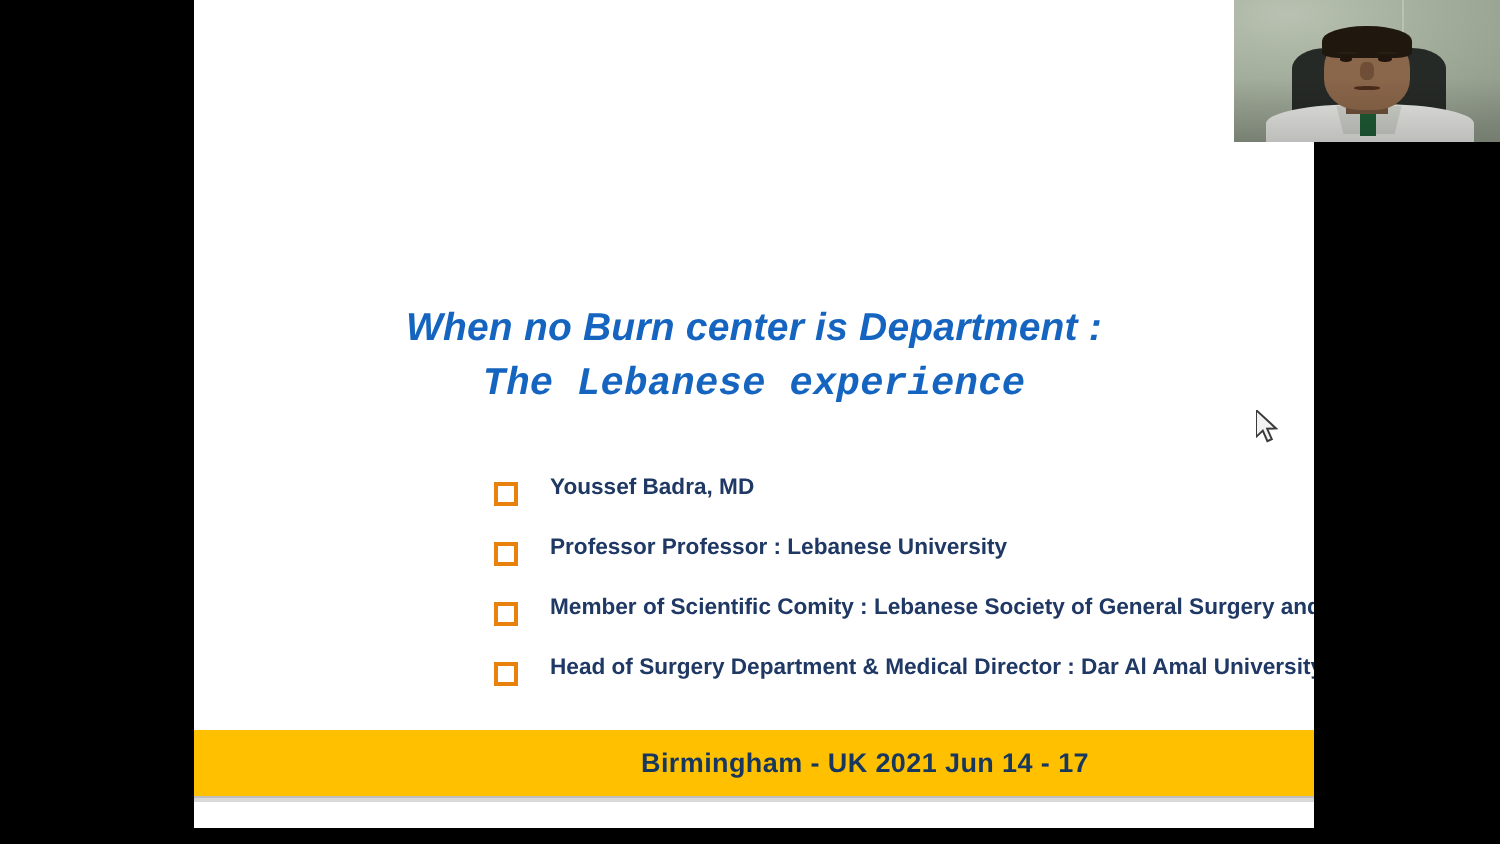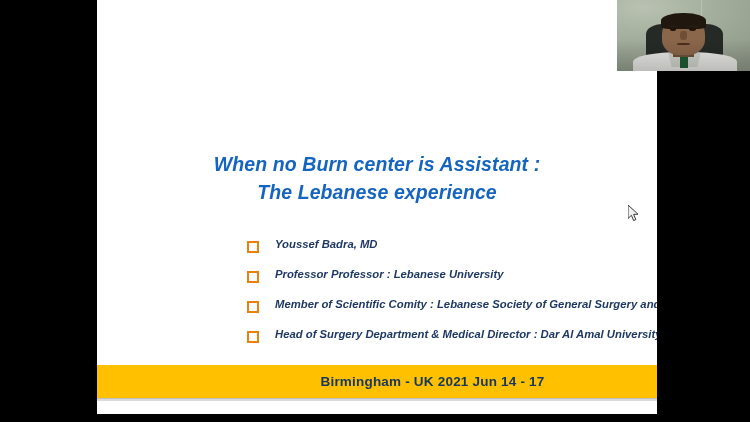--- a/index.html
+++ b/index.html
@@ -40,20 +40,21 @@
     color: #1565C0;
     font-size: 19.5px;
     font-weight: bold;
     font-style: italic;
     line-height: 28px;
     letter-spacing: 0.1px;
     white-space: pre-line;
   }
   #slide-title .line2 {
     display: block;
+    font-family: Liberation Mono, monospace;
   }
 
   
   #bullet-list {
     position: absolute;
     left: 150px;
     top: 237px;
     width: 500px;
   }
   .bullet-row {
@@ -70,21 +71,20 @@
     background: #ffffff;
     box-sizing: content-box;
   }
   .bullet-text {
     position: absolute;
     left: 28px;
     top: 0px;
     color: #1F3864;
     font-size: 11.3px;
     font-weight: bold;
-    font-style: italic;
     line-height: 14px;
     white-space: nowrap;
   }
 
   
   #footer-band {
     position: absolute;
     left: 0px;
     top: 365px;
     width: 671px;
@@ -319,21 +319,21 @@
 </head>
 <body>
 
 <div id="stage">
 
   <div id="black-left"></div>
 
   <div id="slide">
 
     <div id="slide-title">
-      <span>When no Burn center is Assistant :</span>
+      <span>When no Burn center is Department :</span>
       <span class="line2">The Lebanese  experience</span>
     </div>
 
     <div id="bullet-list">
 
       <div class="bullet-row">
         <span class="bullet-marker"></span>
         <span class="bullet-text">Youssef Badra, MD</span>
       </div>
 

